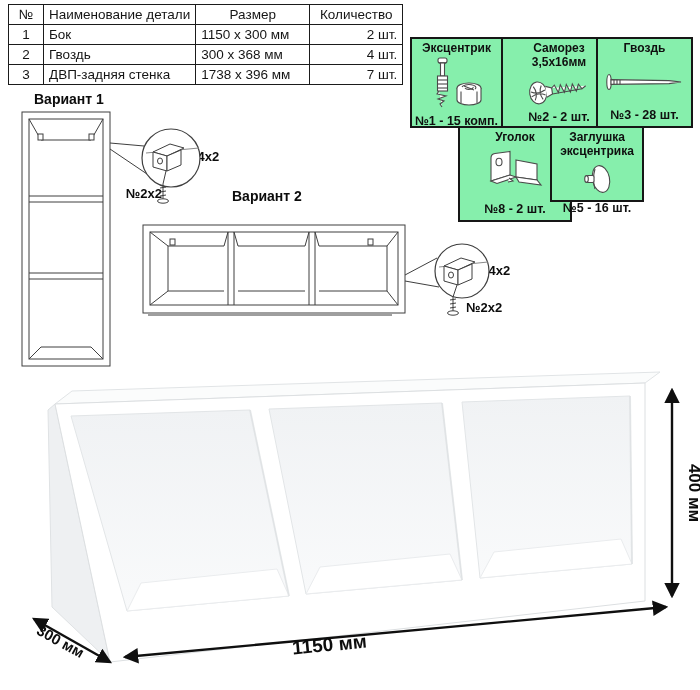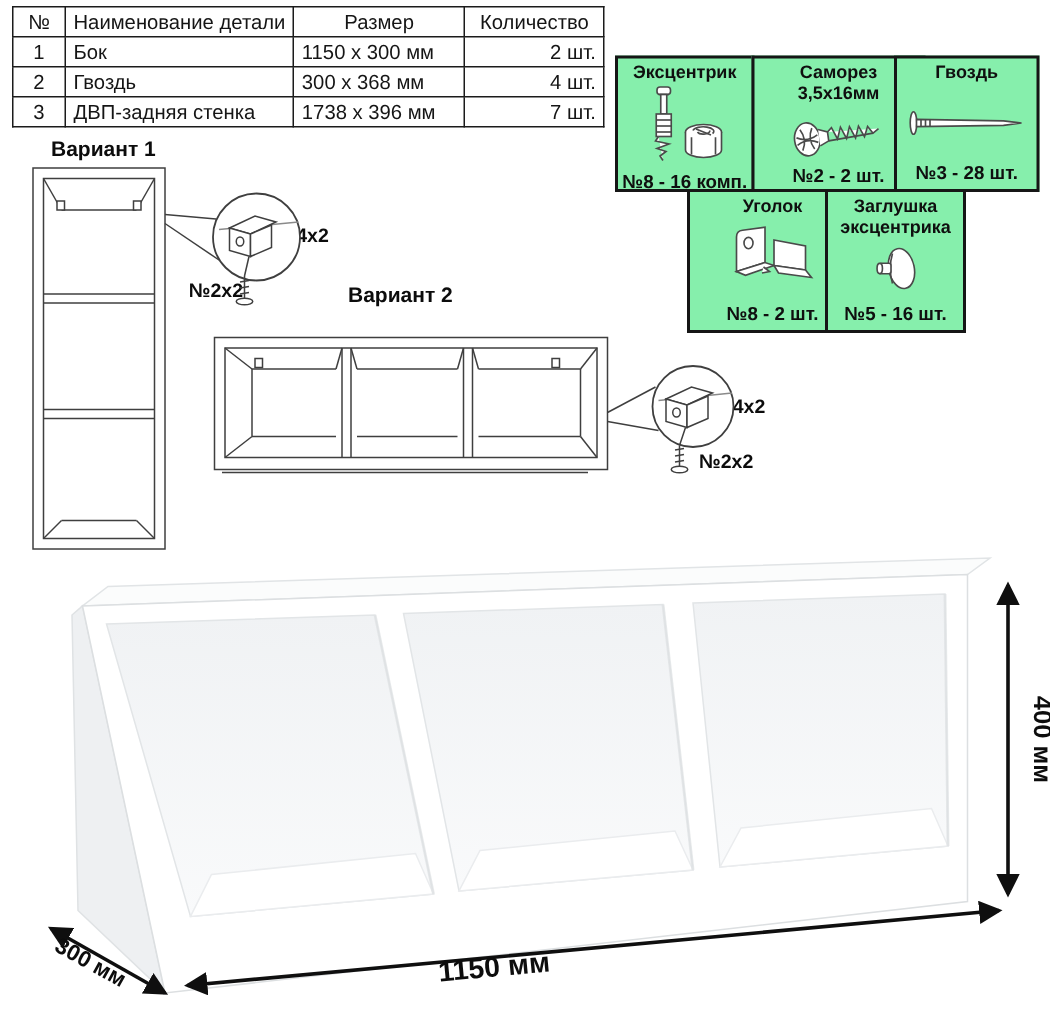--- a/index.html
+++ b/index.html
@@ -19,21 +19,21 @@
   .hw{position:absolute;box-sizing:border-box;border:2px solid #161616;background:#86efac;
       display:flex;flex-direction:column;align-items:center;justify-content:space-between;
       padding:3px 2px 4px 2px;}
   .hw-title{font-weight:bold;font-size:12px;line-height:1.15;text-align:center;color:#0f0f0f;}
   .hw-count{font-weight:bold;font-size:12.5px;text-align:center;color:#0f0f0f;}
   .hw-icon{flex:1 1 auto;display:flex;align-items:center;justify-content:center;}
   .hw1{left:410px;top:37px;width:93px;height:91px;}
   .hw2{left:501px;top:37px;width:116px;height:91px;}
   .hw3{left:596px;top:37px;width:97px;height:91px;align-items:center;}
   .hw4{left:458px;top:126px;width:114px;height:96px;}
-  .hw5{left:550px;top:126px;width:94px;height:96px;}
+  .hw5{left:550px;top:126px;width:94px;height:76px;}
   
   .vtitle{position:absolute;font-weight:bold;font-size:14px;color:#0c0c0c;}
   .v1t{left:34px;top:91px;}
   .v2t{left:232px;top:188px;}
   .ftlabel{position:absolute;font-weight:bold;font-size:13px;color:#0c0c0c;white-space:nowrap;}
   .l1a{left:183px;top:149px;}
   .l1b{left:120px;top:186px;width:42px;text-align:right;}
   .l2a{left:474px;top:263px;}
   .l2b{left:466px;top:300px;}
   svg{position:absolute;pointer-events:none;}
@@ -89,21 +89,21 @@
         <polyline points="13,35 11,38 20,40 12,43 18,45 14,48 16,51" fill="#fff"></polyline>
         <ellipse cx="43" cy="32" rx="12" ry="5" fill="#fff"></ellipse>
         <path d="M31,32 L31,44 A12,5 0 0 0 55,44 L55,32" fill="#fff"></path>
         <line x1="35" y1="35.5" x2="35" y2="47"></line>
           <line x1="51" y1="35.5" x2="51" y2="47"></line>
         <path d="M36,31 A7,3 0 1 1 49,33"></path>
           <path d="M39,32 A4,1.8 0 1 0 47,31"></path>
         <line x1="38" y1="30" x2="48" y2="34"></line>
       </svg>
     </div>
-    <div class="hw-count">№8 - 16 комп.</div>
+    <div class="hw-count">№1 - 15 комп.</div>
   </div>
 
   <div class="hw hw2">
     <div class="hw-title">Саморез 3,5х16мм</div>
     <div class="hw-icon">
       <svg width="66" height="40" viewBox="0 0 66 40" style="position:static" fill="none" stroke="#4a4a4a" stroke-width="1.1">
         <g transform="rotate(-8 33 20)">
           <ellipse cx="12" cy="20" rx="8.5" ry="11" fill="#fff"></ellipse>
           <path d="M8,13 Q12,20 8,27 M16,13 Q12,20 16,27 M5,18 Q12,22 19,18 M5,23 Q12,19 19,23"></path>
           <path d="M20,14.5 L26,17 L26,23 L20,25.5" fill="#fff"></path>

